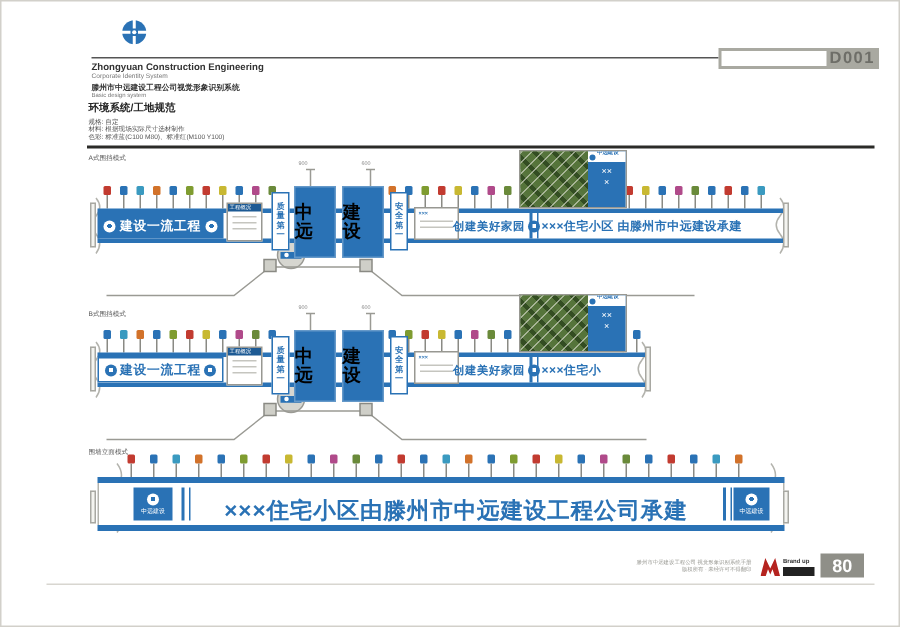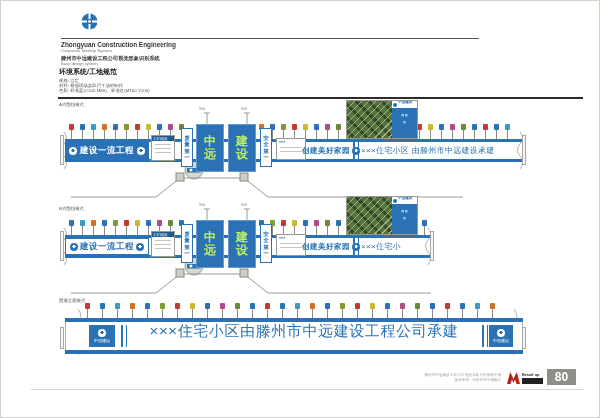--- a/index.html
+++ b/index.html
@@ -13,30 +13,30 @@
   .flagrow{position:absolute;height:15px}
   .flag{position:absolute;top:0;width:5px;height:6px;border-radius:1px}
   .flag::after{content:"";position:absolute;left:2px;top:6px;width:1px;height:9px;background:#8a8a84}
   .seg{position:absolute;height:17px;display:flex;align-items:center;justify-content:space-between;padding:0 4px}
   .seg-blue{background:var(--blue);color:#fff}
   .seg-line{background:#fff;border:1px solid var(--blue);color:var(--blue)}
   .slogan{font-weight:bold;font-size:8.5px;letter-spacing:.5px;white-space:nowrap}
   .medal{width:8px;height:8px;border-radius:50%;flex:0 0 8px}
   .medal-w{background:radial-gradient(circle at 50% 45%,var(--blue) 0 1.5px,#fff 1.6px)}
   .medal-b{background:radial-gradient(circle at 50% 45%,#fff 0 1.5px,var(--blue) 1.6px)}
-  .pillar{position:absolute;width:28px;height:48px;background:var(--blue);color:#bef264;display:flex;align-items:center;justify-content:center;box-shadow:inset 0 0 0 1px rgba(255,255,255,.28)}
+  .pillar{position:absolute;width:28px;height:48px;background:var(--blue);color:#000000;display:flex;align-items:center;justify-content:flex-start;box-shadow:inset 0 0 0 1px rgba(255,255,255,.28)}
   .pillar span{display:block;width:13px;font-size:12px;font-weight:bold;line-height:13px;word-break:break-all;text-align:center}
   .vstrip{position:absolute;width:12px;height:39px;background:#fff;border:1px solid var(--blue);display:flex;align-items:center;justify-content:center;color:var(--blue)}
   .vstrip span{display:block;width:6px;font-size:5.5px;line-height:6.5px;word-break:break-all;text-align:center;font-weight:bold}
   .panel{position:absolute;background:#fff;border:1px solid #989892}
   .ph{height:5px;background:var(--dblue);color:#fff;overflow:hidden;position:relative}
   .ph .micro{color:#fff;left:1px;top:0}
   .pl{height:1px;background:#c5c5bf;margin:3px 3px 0}
   .bars{position:absolute;width:6px;border-left:2px solid var(--blue);border-right:1px solid var(--blue)}
-  .btext{position:absolute;color:var(--blue);font-weight:normal;white-space:nowrap}
+  .btext{position:absolute;color:var(--blue);font-weight:bold;white-space:nowrap}
   .billboard{position:absolute;width:72px;height:39px;border:1px solid #989892;background:#fff;display:flex}
   .bb-photo{width:45px;height:100%;background:
     repeating-linear-gradient(135deg,rgba(235,235,225,.55) 0 1px,rgba(0,0,0,0) 1px 5px),
     repeating-linear-gradient(45deg,#55743a 0 4px,#334d22 4px 7px,rgba(104,135,80,.5) 7px 9px),#47632e}
   .bb-side{flex:1;background:var(--blue);position:relative}
   .bb-head{position:absolute;left:0;top:0;right:0;height:7px;background:#fff;display:flex;align-items:center;gap:1px;padding:0 1px;overflow:hidden}
   .bb-dot{width:4px;height:4px;border-radius:50%;background:var(--blue);flex:0 0 4px}
   .bb-vtext{position:absolute;left:50%;top:11px;transform:translateX(-50%);color:#fff;font-size:6px;width:7px;word-break:break-all;line-height:7px;text-align:center}
   .endpost{position:absolute;width:4px;background:#f4f4f0;border:1px solid #a8a8a2}
   .logopanel{position:absolute;background:var(--blue);display:flex;flex-direction:column;align-items:center;justify-content:center;gap:1px}
@@ -60,20 +60,24 @@
   <div class="micro s80" style="left:60px;top:40px;font-weight:bold;color:#333">Zhongyuan Construction Engineering</div>
   <div class="micro s55" style="left:60px;top:47px;color:#777">Corporate Identity System</div>
   <div class="micro s65" style="left:60px;top:54px;font-weight:bold;color:#333">滕州市中远建设工程公司视觉形象识别系统</div>
   <div class="micro s50" style="left:60px;top:60px;color:#777">Basic design system</div>
   <div class="abs" style="left:58px;top:66px;font-size:7px;font-weight:bold;color:#222">环境系统/工地规范</div>
   <div class="micro s55" style="left:58px;top:77px">规格: 自定</div>
   <div class="micro s55" style="left:58px;top:82px">材料: 根据现场实际尺寸选材制作</div>
   <div class="micro s55" style="left:58px;top:87px">色彩: 标准蓝(C100 M80)、标准红(M100 Y100)</div>
   <div class="hrule" style="left:57px;top:96px;width:525px;height:1.5px;background:#2b2b28"></div>
 
+  <div class="abs" style="left:478px;top:31px;width:107px;height:14px;background:#a9a9a1">
+    <div class="abs" style="left:2px;top:2px;width:70px;height:10px;background:#fff"></div>
+    <div class="abs" style="left:74px;top:1px;font-size:11px;font-weight:bold;letter-spacing:1px;color:#6e6e68">D001</div>
+  </div>
 
   <svg class="abs" style="left:0;top:0;pointer-events:none" width="600" height="418">
 
     <path d="M206,112 V123 M246,112 V123 M203,112 H209 M243,112 H249" stroke="#9a9a94" stroke-width="1" fill="none"></path>
 
     <path d="M63,131 q5,6 0,12 q-5,6 0,12 q5,6 0,13" stroke="#b3b3ad" fill="none"></path>
     <path d="M519,131 q5,6 0,12 q-5,6 0,12 q5,6 0,13" stroke="#b3b3ad" fill="none"></path>
 
     <path d="M206,150 L198,161" stroke="#9a9a94" stroke-width="1"></path>
     <circle cx="193" cy="169" r="9" fill="#d6d6d0" stroke="#9a9a94"></circle>
@@ -326,21 +330,21 @@
   <div class="rail" style="left:64px;top:349px;width:458px;height:4px"></div>
   <div class="abs" style="left:64px;top:321px;width:458px;height:28px;background:#fff;border-left:1px solid #b3b3ad;border-right:1px solid #b3b3ad"></div>
   <div class="endpost" style="left:59px;top:326px;height:22px"></div>
   <div class="endpost" style="left:521px;top:326px;height:22px"></div>
 
   <div class="logopanel" style="left:88px;top:324px;width:26px;height:22px">
     <i></i>
       <b>中远建设</b>
   </div>
   <div class="bars" style="left:120px;top:324px;height:22px"></div>
-  <div class="abs" style="left:127px;top:321px;width:352px;height:28px;display:flex;align-items:flex-start;justify-content:center">
+  <div class="abs" style="left:127px;top:321px;width:352px;height:28px;display:flex;align-items:flex-end;justify-content:center">
     <span class="btext" style="position:static;font-size:15px;letter-spacing:.6px">×××住宅小区由滕州市中远建设工程公司承建</span>
   </div>
   <div class="bars" style="left:481px;top:324px;height:22px"></div>
   <div class="logopanel" style="left:488px;top:324px;width:24px;height:22px">
     <i></i>
       <b>中远建设</b>
   </div>
 
   <div class="hrule" style="left:30px;top:388px;width:552px;background:#d8d6d0"></div>
   <div class="abs" style="left:260px;top:372px;width:240px;text-align:right;transform:scale(.45);transform-origin:100% 0;font-size:8px;color:#9a9a94;line-height:10px">

